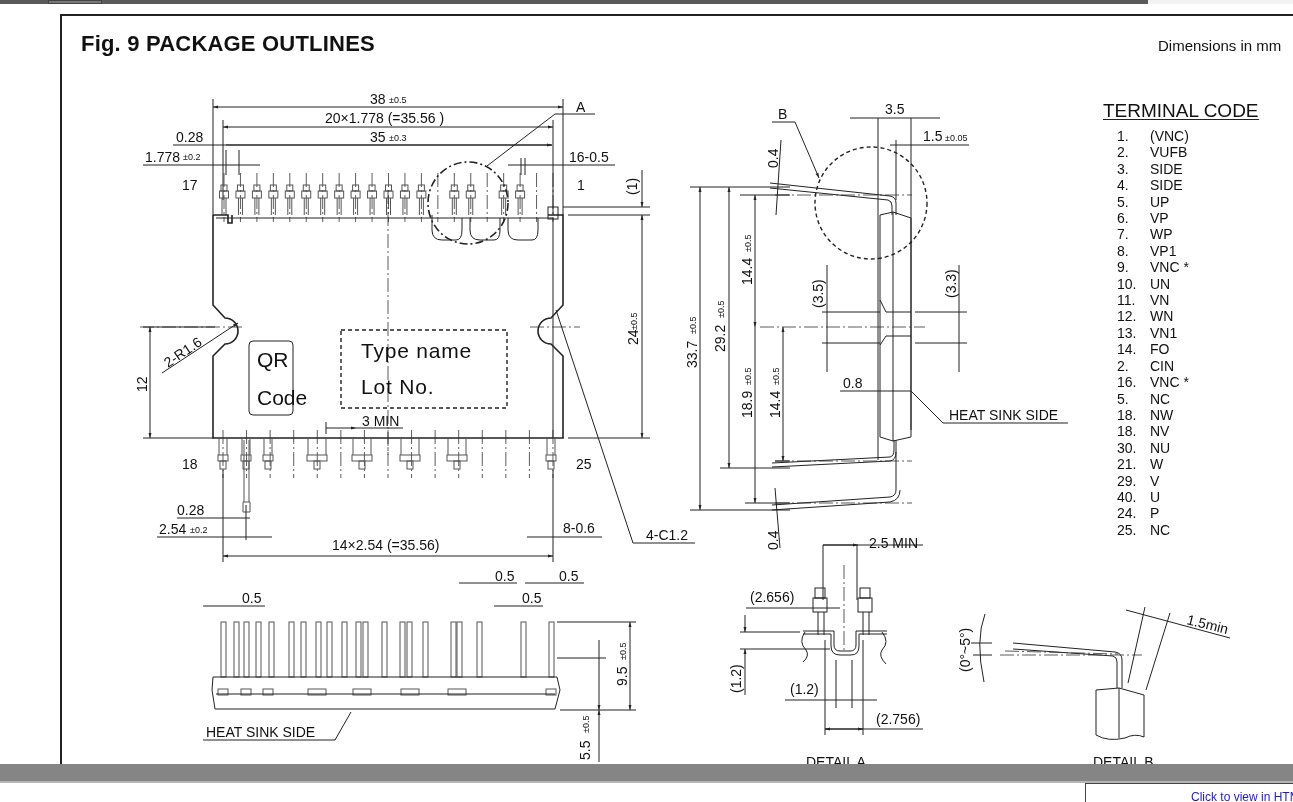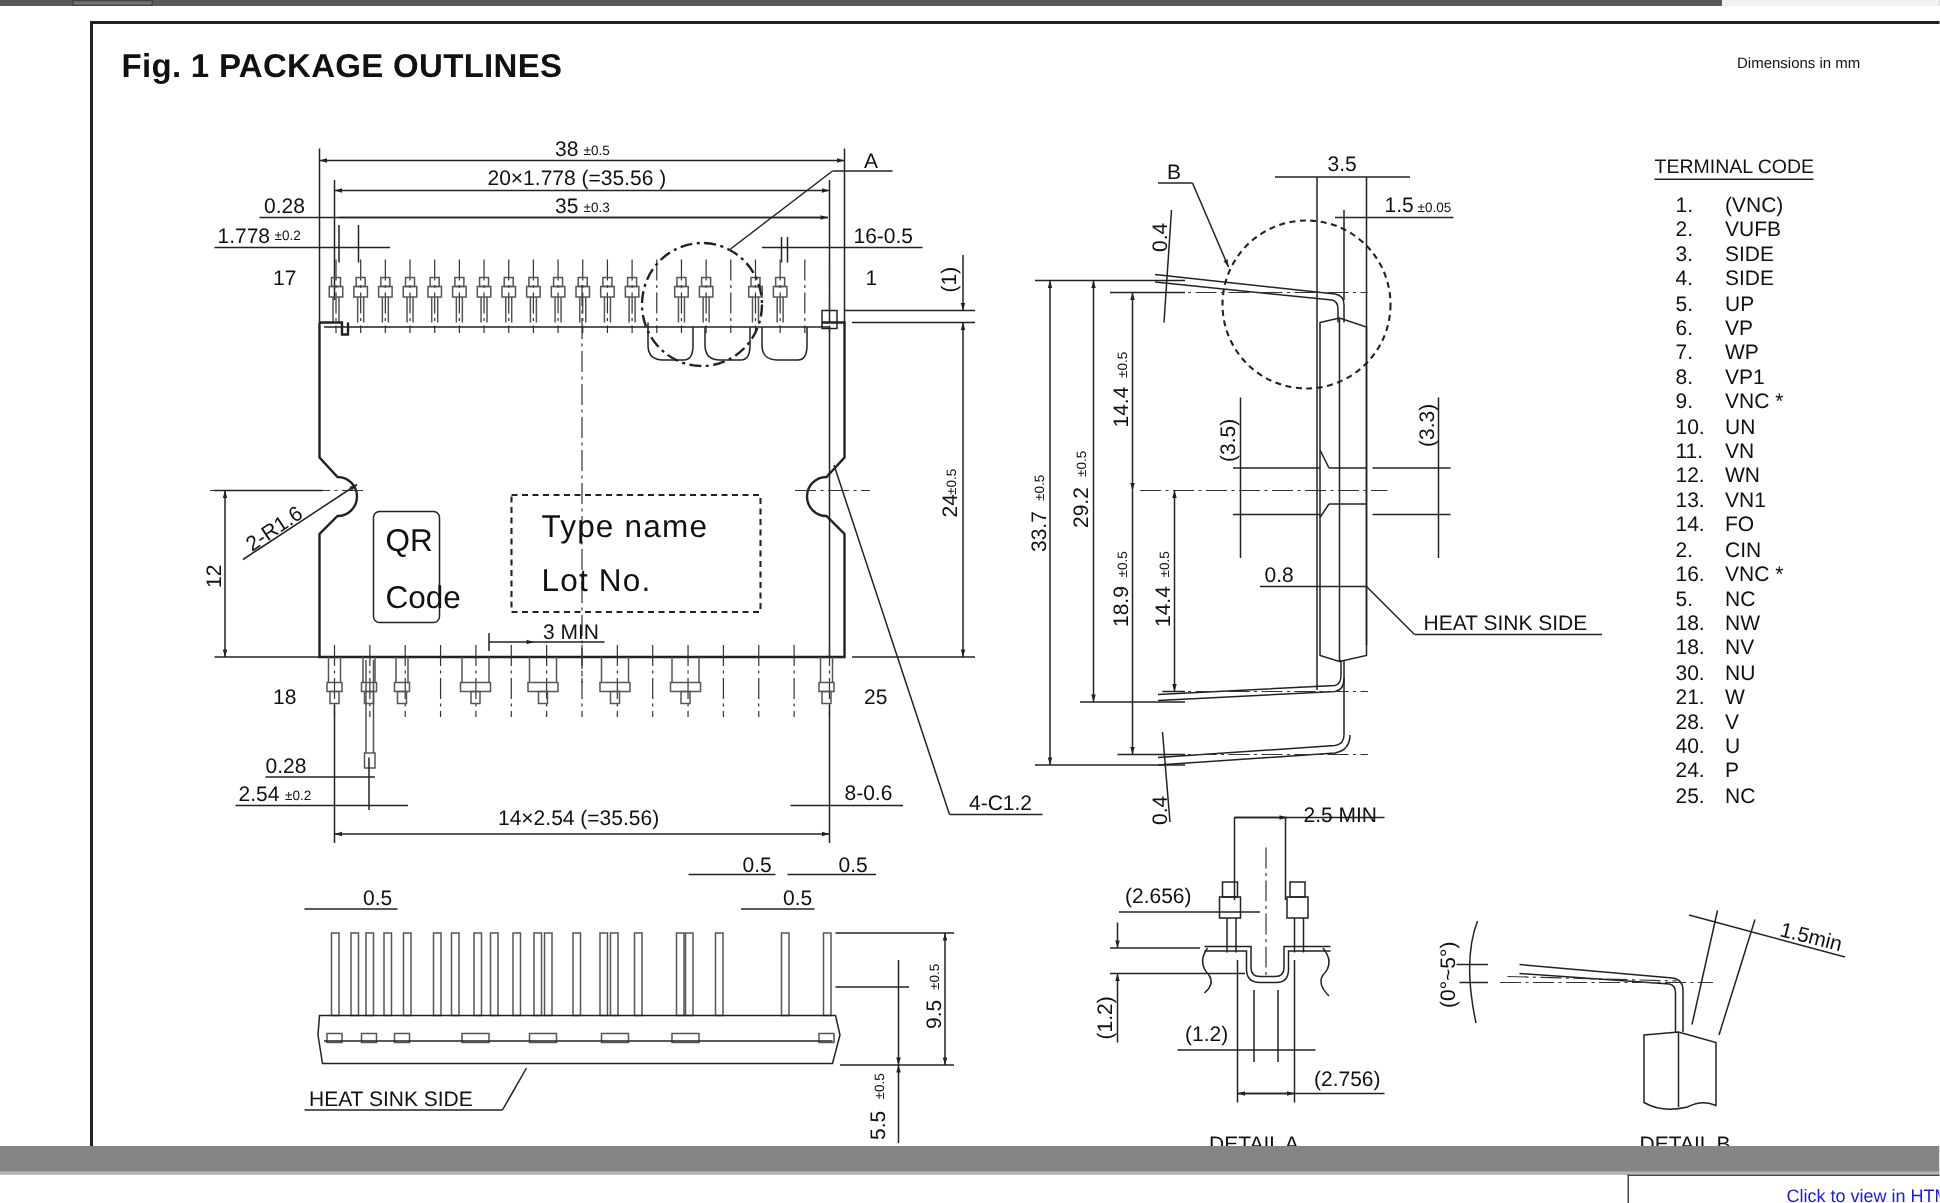--- a/index.html
+++ b/index.html
@@ -2,22 +2,22 @@
 <html><head>
 <meta charset="utf-8">
 <style>
   html,body{margin:0;padding:0;background:#fff;}
   body{width:1293px;height:802px;position:relative;overflow:hidden;font-family:"Liberation Sans",sans-serif;}
   .topbar{position:absolute;left:0;top:0;width:1293px;height:4px;background:#5a5a5a;}
   .topbar-tab{position:absolute;left:48px;top:0;width:52px;height:2px;background:#777;border:1px solid #444;}
   .topbar-right{position:absolute;left:1148px;top:0;width:145px;height:4px;background:#f2f2f2;}
   .page-frame{position:absolute;left:60px;top:14px;width:1240px;height:760px;border-left:2px solid #222;border-top:2px solid #222;}
   .fig-title{position:absolute;left:81px;top:31px;font-size:22px;font-weight:bold;color:#111;letter-spacing:0.2px;}
-  .dims-note{position:absolute;left:1158px;top:37px;font-size:10px;color:#111;}
-  .term-title{position:absolute;left:1103px;top:102px;font-size:13px;color:#111;border-bottom:1px solid #222;line-height:17px;}
+  .dims-note{position:absolute;left:1158px;top:37px;font-size:15px;color:#111;}
+  .term-title{position:absolute;left:1103px;top:102px;font-size:19px;color:#111;border-bottom:1px solid #222;line-height:17px;}
   .term-list{position:absolute;left:1117px;top:128px;font-size:14px;color:#111;line-height:16.4px;}
   .term-row{display:flex;}
   .term-num{width:33px;}
   .bottom-bar{position:absolute;left:0;top:764px;width:1293px;height:17px;background:#858585;border-bottom:2px solid #b5b5b5;}
   .bottom-panel{position:absolute;left:1085px;top:783px;width:208px;height:19px;background:#fff;border-left:1px solid #444;border-top:1px solid #444;}
   .html-link{position:absolute;left:1191px;top:790px;font-size:12px;color:#1a1ad8;white-space:nowrap;}
   svg{position:absolute;left:0;top:0;}
   svg text{font-family:"Liberation Sans",sans-serif;fill:#111;}
   .ln{stroke:#222;stroke-width:1;fill:none;}
   .lng{stroke:#555;stroke-width:1;fill:none;}
@@ -28,21 +28,21 @@
 </style>
 </head>
 <body>
 
 <div class="topbar">
   <div class="topbar-tab"></div>
 </div>
 <div class="topbar-right"></div>
 <div class="page-frame"></div>
 
-<div class="fig-title">Fig. 1 PACKAGE OUTLINES</div>
+<div class="fig-title">Fig. 9 PACKAGE OUTLINES</div>
 <div class="dims-note">Dimensions in mm</div>
 
 <div class="term-title">TERMINAL CODE</div>
 <div class="term-list" id="term-list">
     <div class="term-row">
       <span class="term-num">1.</span>
       <span>(VNC)</span>
     </div>
     <div class="term-row">
       <span class="term-num">2.</span>
@@ -118,21 +118,21 @@
     </div>
     <div class="term-row">
       <span class="term-num">30.</span>
       <span>NU</span>
     </div>
     <div class="term-row">
       <span class="term-num">21.</span>
       <span>W</span>
     </div>
     <div class="term-row">
-      <span class="term-num">28.</span>
+      <span class="term-num">29.</span>
       <span>V</span>
     </div>
     <div class="term-row">
       <span class="term-num">40.</span>
       <span>U</span>
     </div>
     <div class="term-row">
       <span class="term-num">24.</span>
       <span>P</span>
     </div>

